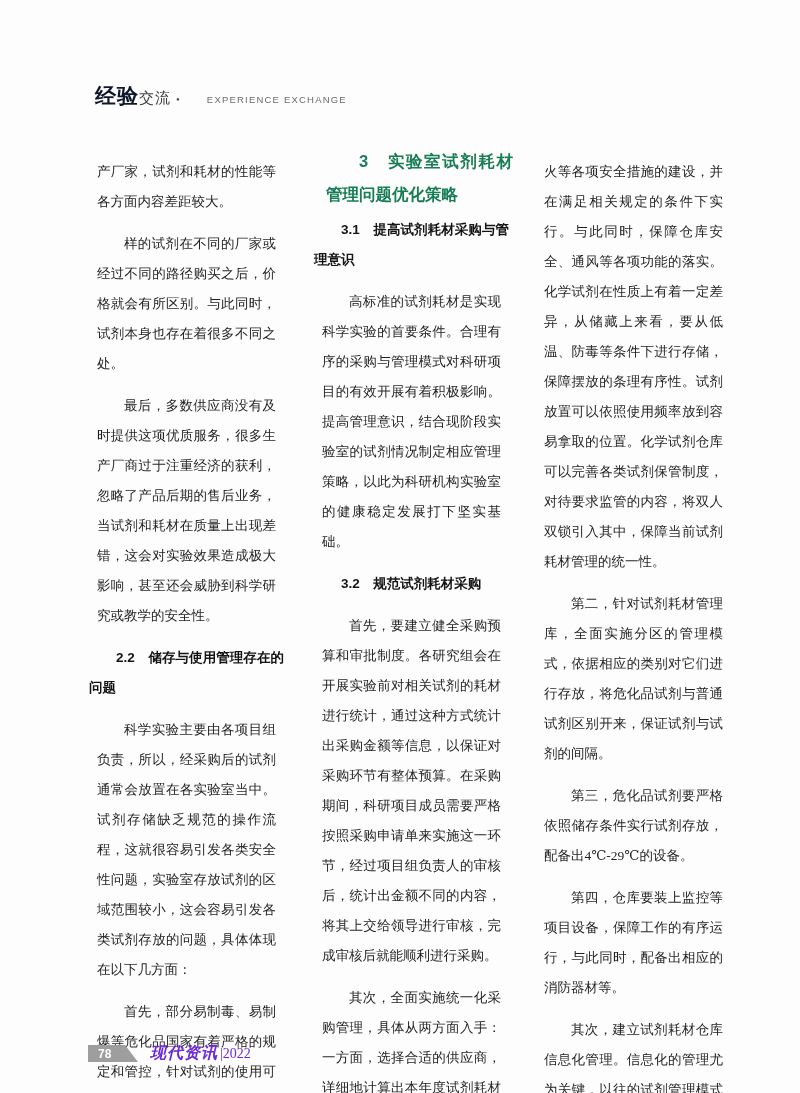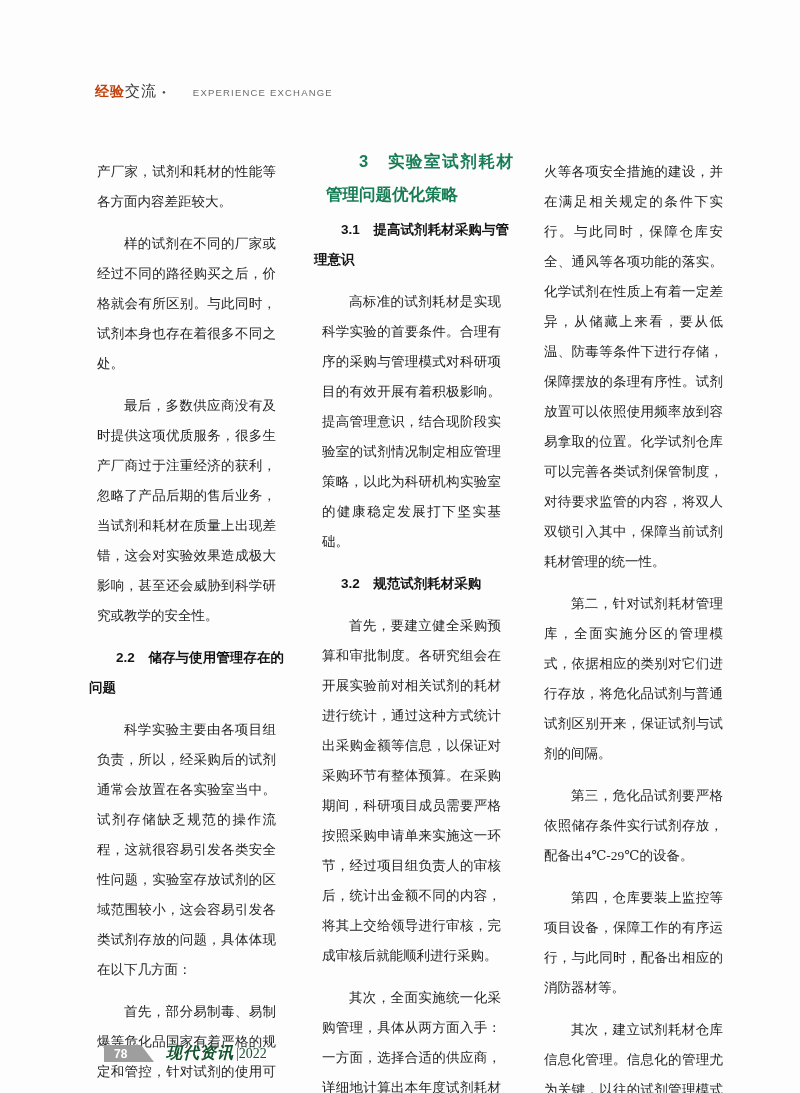--- a/index.html
+++ b/index.html
@@ -12,21 +12,21 @@
     position:relative;width:800px;height:1093px;
     background:#fdfdfd;overflow:hidden;
   }
   
   .header{
     position:absolute;left:95px;top:82px;
     display:flex;align-items:baseline;white-space:nowrap;
   }
   .header .cn-bold{
     font-family:"Liberation Sans","DejaVu Sans",sans-serif;
-    font-weight:bold;font-size:14px;color:#c2410c;letter-spacing:1px;text-align:center;
+    font-weight:bold;font-size:21px;color:#0f172a;letter-spacing:1px;text-align:center;
   }
   .header .cn-light{
     font-family:"Liberation Sans","DejaVu Sans",sans-serif;
     font-weight:normal;font-size:15px;color:#3a3a3a;letter-spacing:1px;
   }
   .header .dot{
     font-size:11px;color:#444;margin:0 4px 0 5px;
   }
   .header .en{
     font-family:"Liberation Sans","DejaVu Sans",sans-serif;
@@ -51,21 +51,21 @@
     font-family:"Liberation Sans","DejaVu Sans",sans-serif;
     text-indent:2em;text-align:justify;
   }
   .col .h2{
     margin:4px;font-size:13.5px;line-height:30px;font-weight:bold;
     font-family:"Liberation Sans","DejaVu Sans",sans-serif;
     color:#141414;text-indent:2em;text-align:justify;
   }
   
   .footer{
-    position:absolute;left:104px;top:1043px;
+    position:absolute;left:88px;top:1043px;
     display:flex;align-items:center;
   }
   .page-badge{
     width:50px;height:17px;
     clip-path:polygon(0 0,74% 0,100% 100%,0 100%);
     color:#ffffff;
     font-family:"Liberation Sans","DejaVu Sans",sans-serif;
     font-size:12px;font-weight:bold;
     display:flex;align-items:center;
     padding-left:10px;box-sizing:border-box;
@@ -116,19 +116,19 @@
     <p class="noindent">火等各项安全措施的建设，并在满足相关规定的条件下实行。与此同时，保障仓库安全、通风等各项功能的落实。化学试剂在性质上有着一定差异，从储藏上来看，要从低温、防毒等条件下进行存储，保障摆放的条理有序性。试剂放置可以依照使用频率放到容易拿取的位置。化学试剂仓库可以完善各类试剂保管制度，对待要求监管的内容，将双人双锁引入其中，保障当前试剂耗材管理的统一性。</p>
     <p>第二，针对试剂耗材管理库，全面实施分区的管理模式，依据相应的类别对它们进行存放，将危化品试剂与普通试剂区别开来，保证试剂与试剂的间隔。</p>
     <p>第三，危化品试剂要严格依照储存条件实行试剂存放，配备出4℃-29℃的设备。</p>
     <p>第四，仓库要装上监控等项目设备，保障工作的有序运行，与此同时，配备出相应的消防器材等。</p>
     <p>其次，建立试剂耗材仓库信息化管理。信息化的管理尤为关键，以往的试剂管理模式主要实行以人为本的管理模式，先对人工分类的各项职能采用由下到上方式总结出来。之前数据传输的模式较为落后，在数据传递期间多项内容会出现丢失等不良现象。为了明确各项化学试剂或药品的使用情况及其详细信息，达成购买、使用等环节的动态监控效果，使用专业管理软件是一种必然趋势。</p>
 
   </div>
 
   <div class="footer">
     <div class="page-badge" style="background: rgb(158, 158, 158);">78</div>
-    <div class="journal-logo" style="color: #14532d;">
+    <div class="journal-logo" style="color: #6d28d9;">
       <span class="journal-name">现代资讯</span>
       <span class="journal-year">|2022</span>
     </div>
   </div>
 
 </div>
 
 </body></html>

